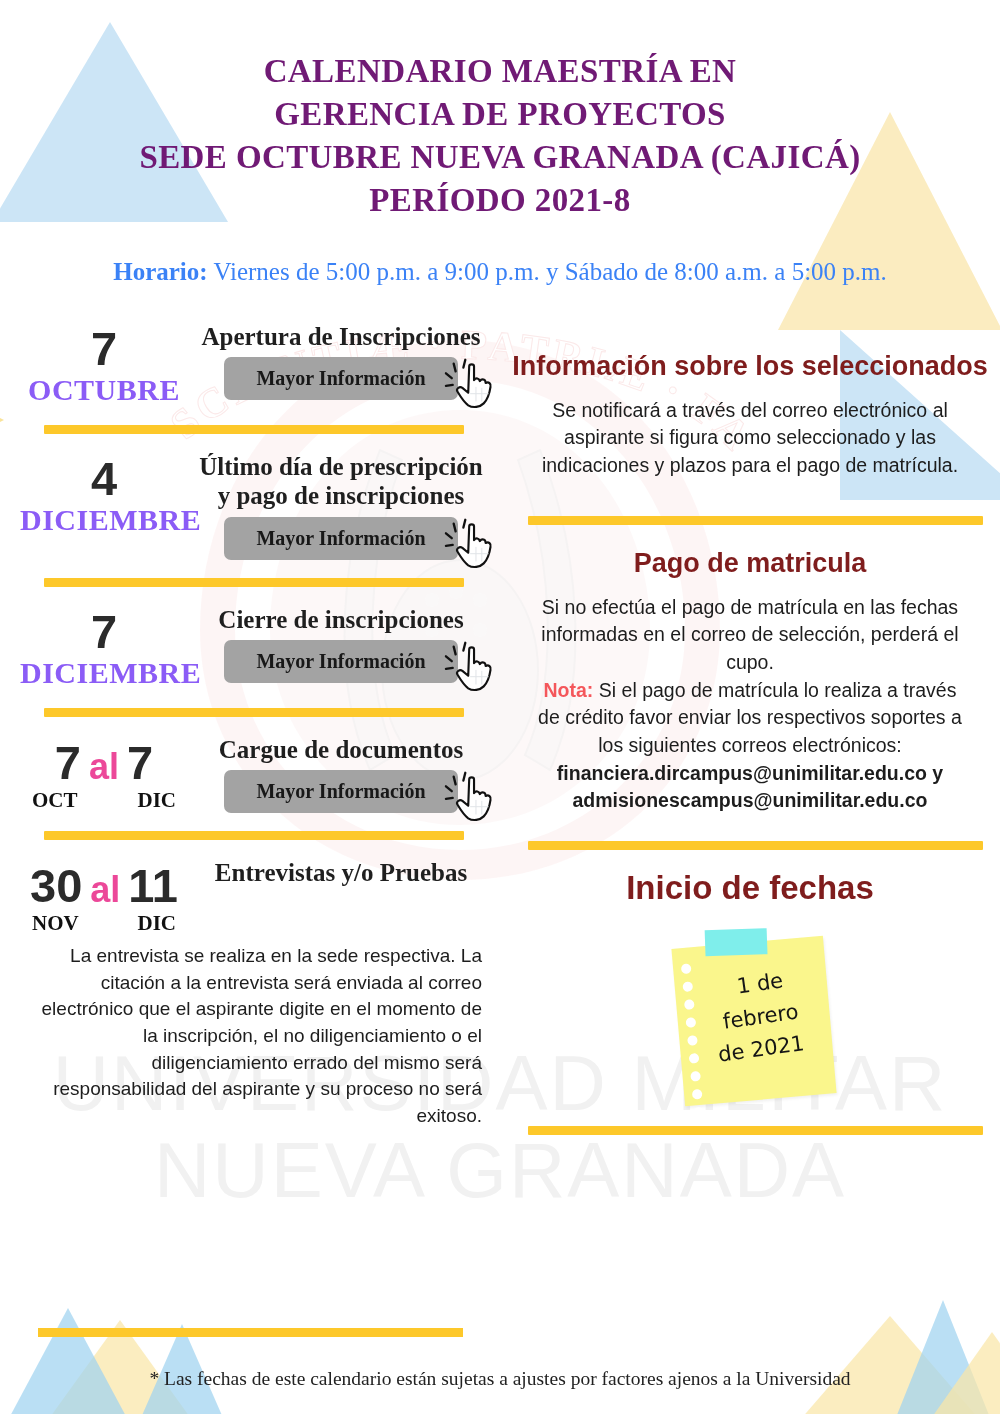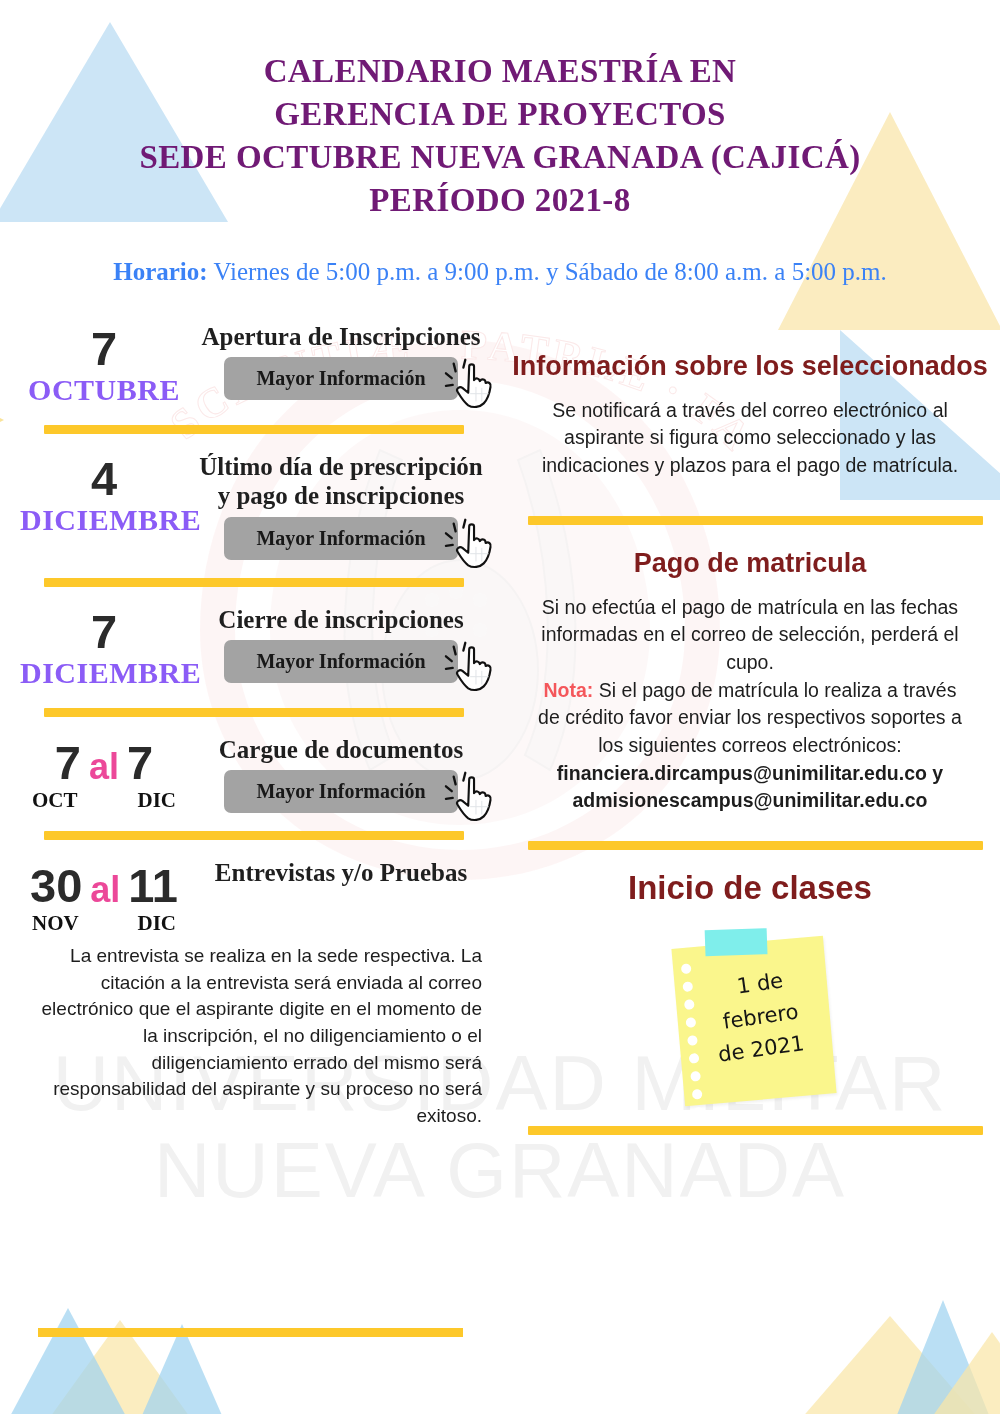--- a/index.html
+++ b/index.html
@@ -477,21 +477,21 @@
           <span>Si no efectúa el pago de matrícula en las fechas informadas en el correo de selección, perderá el cupo.</span>
           <br>
           <span class="nota">Nota:</span><span> Si el pago de matrícula lo realiza a través de crédito favor enviar los respectivos soportes a los siguientes correos electrónicos:</span>
           <br>
           <span class="mail">financiera.dircampus@unimilitar.edu.co y admisionescampus@unimilitar.edu.co</span>
         </div>
       </div>
       <div class="divider div-right" style="margin-top:26px;"></div>
 
       <div class="rblock" style="margin-top:18px;">
-        <div class="rhead" style="font-size:33px;">Inicio de clases</div>
+        <div class="rhead" style="font-size:33px;">Inicio de fechas</div>
         <div class="note-area">
           <div class="note">
             <div class="note-tape"></div>
             <div class="note-holes">
               <i></i>
                 <i></i>
                 <i></i>
                 <i></i>
                 <i></i>
                 <i></i>
@@ -506,20 +506,21 @@
             </div>
           </div>
         </div>
       </div>
       <div class="divider div-right" style="margin-top:2px;"></div>
 
     </div>
   </div>
 
   <div class="footer-div"></div>
+  <div class="footnote">* Las fechas de este calendario están sujetas a ajustes por factores ajenos a la Universidad</div>
 </div>
 
 <div class="ftri ftri-y1"></div>
 <div class="ftri ftri-b1"></div>
 <div class="ftri ftri-b2"></div>
 <div class="ftri ftri-y2"></div>
 <div class="ftri ftri-b3"></div>
 <div class="ftri ftri-y3"></div>
 
 </body></html>

